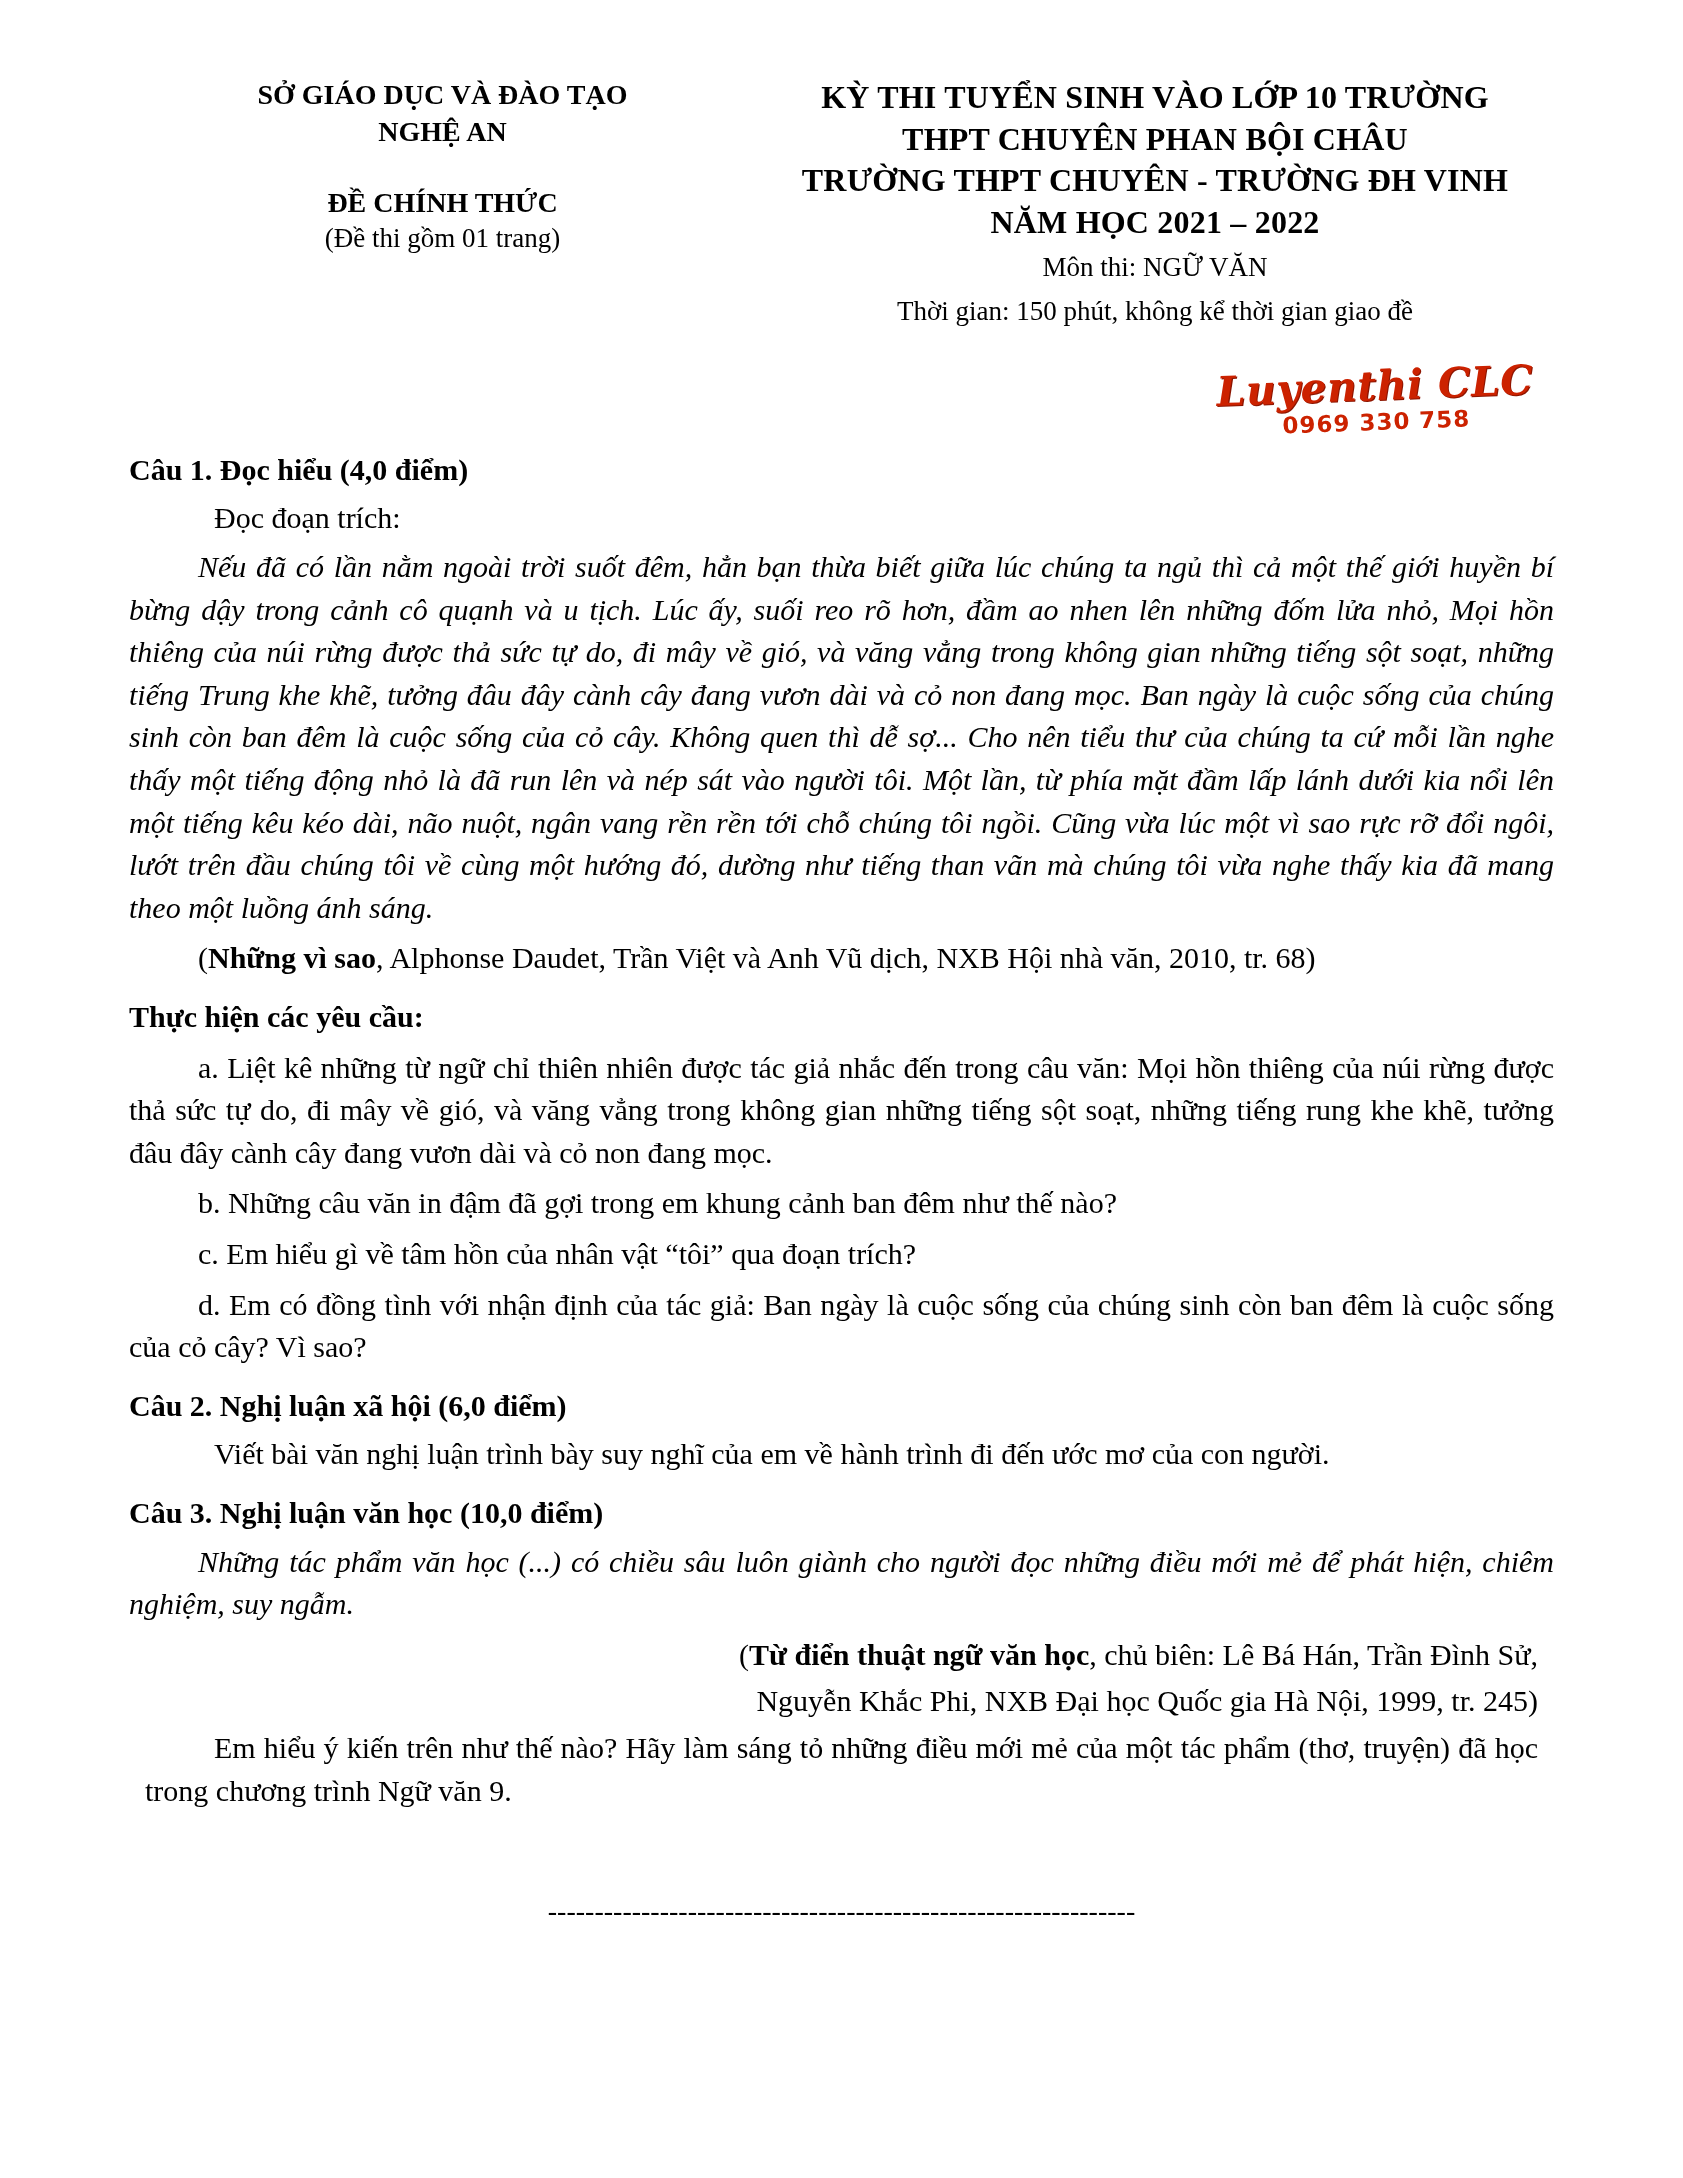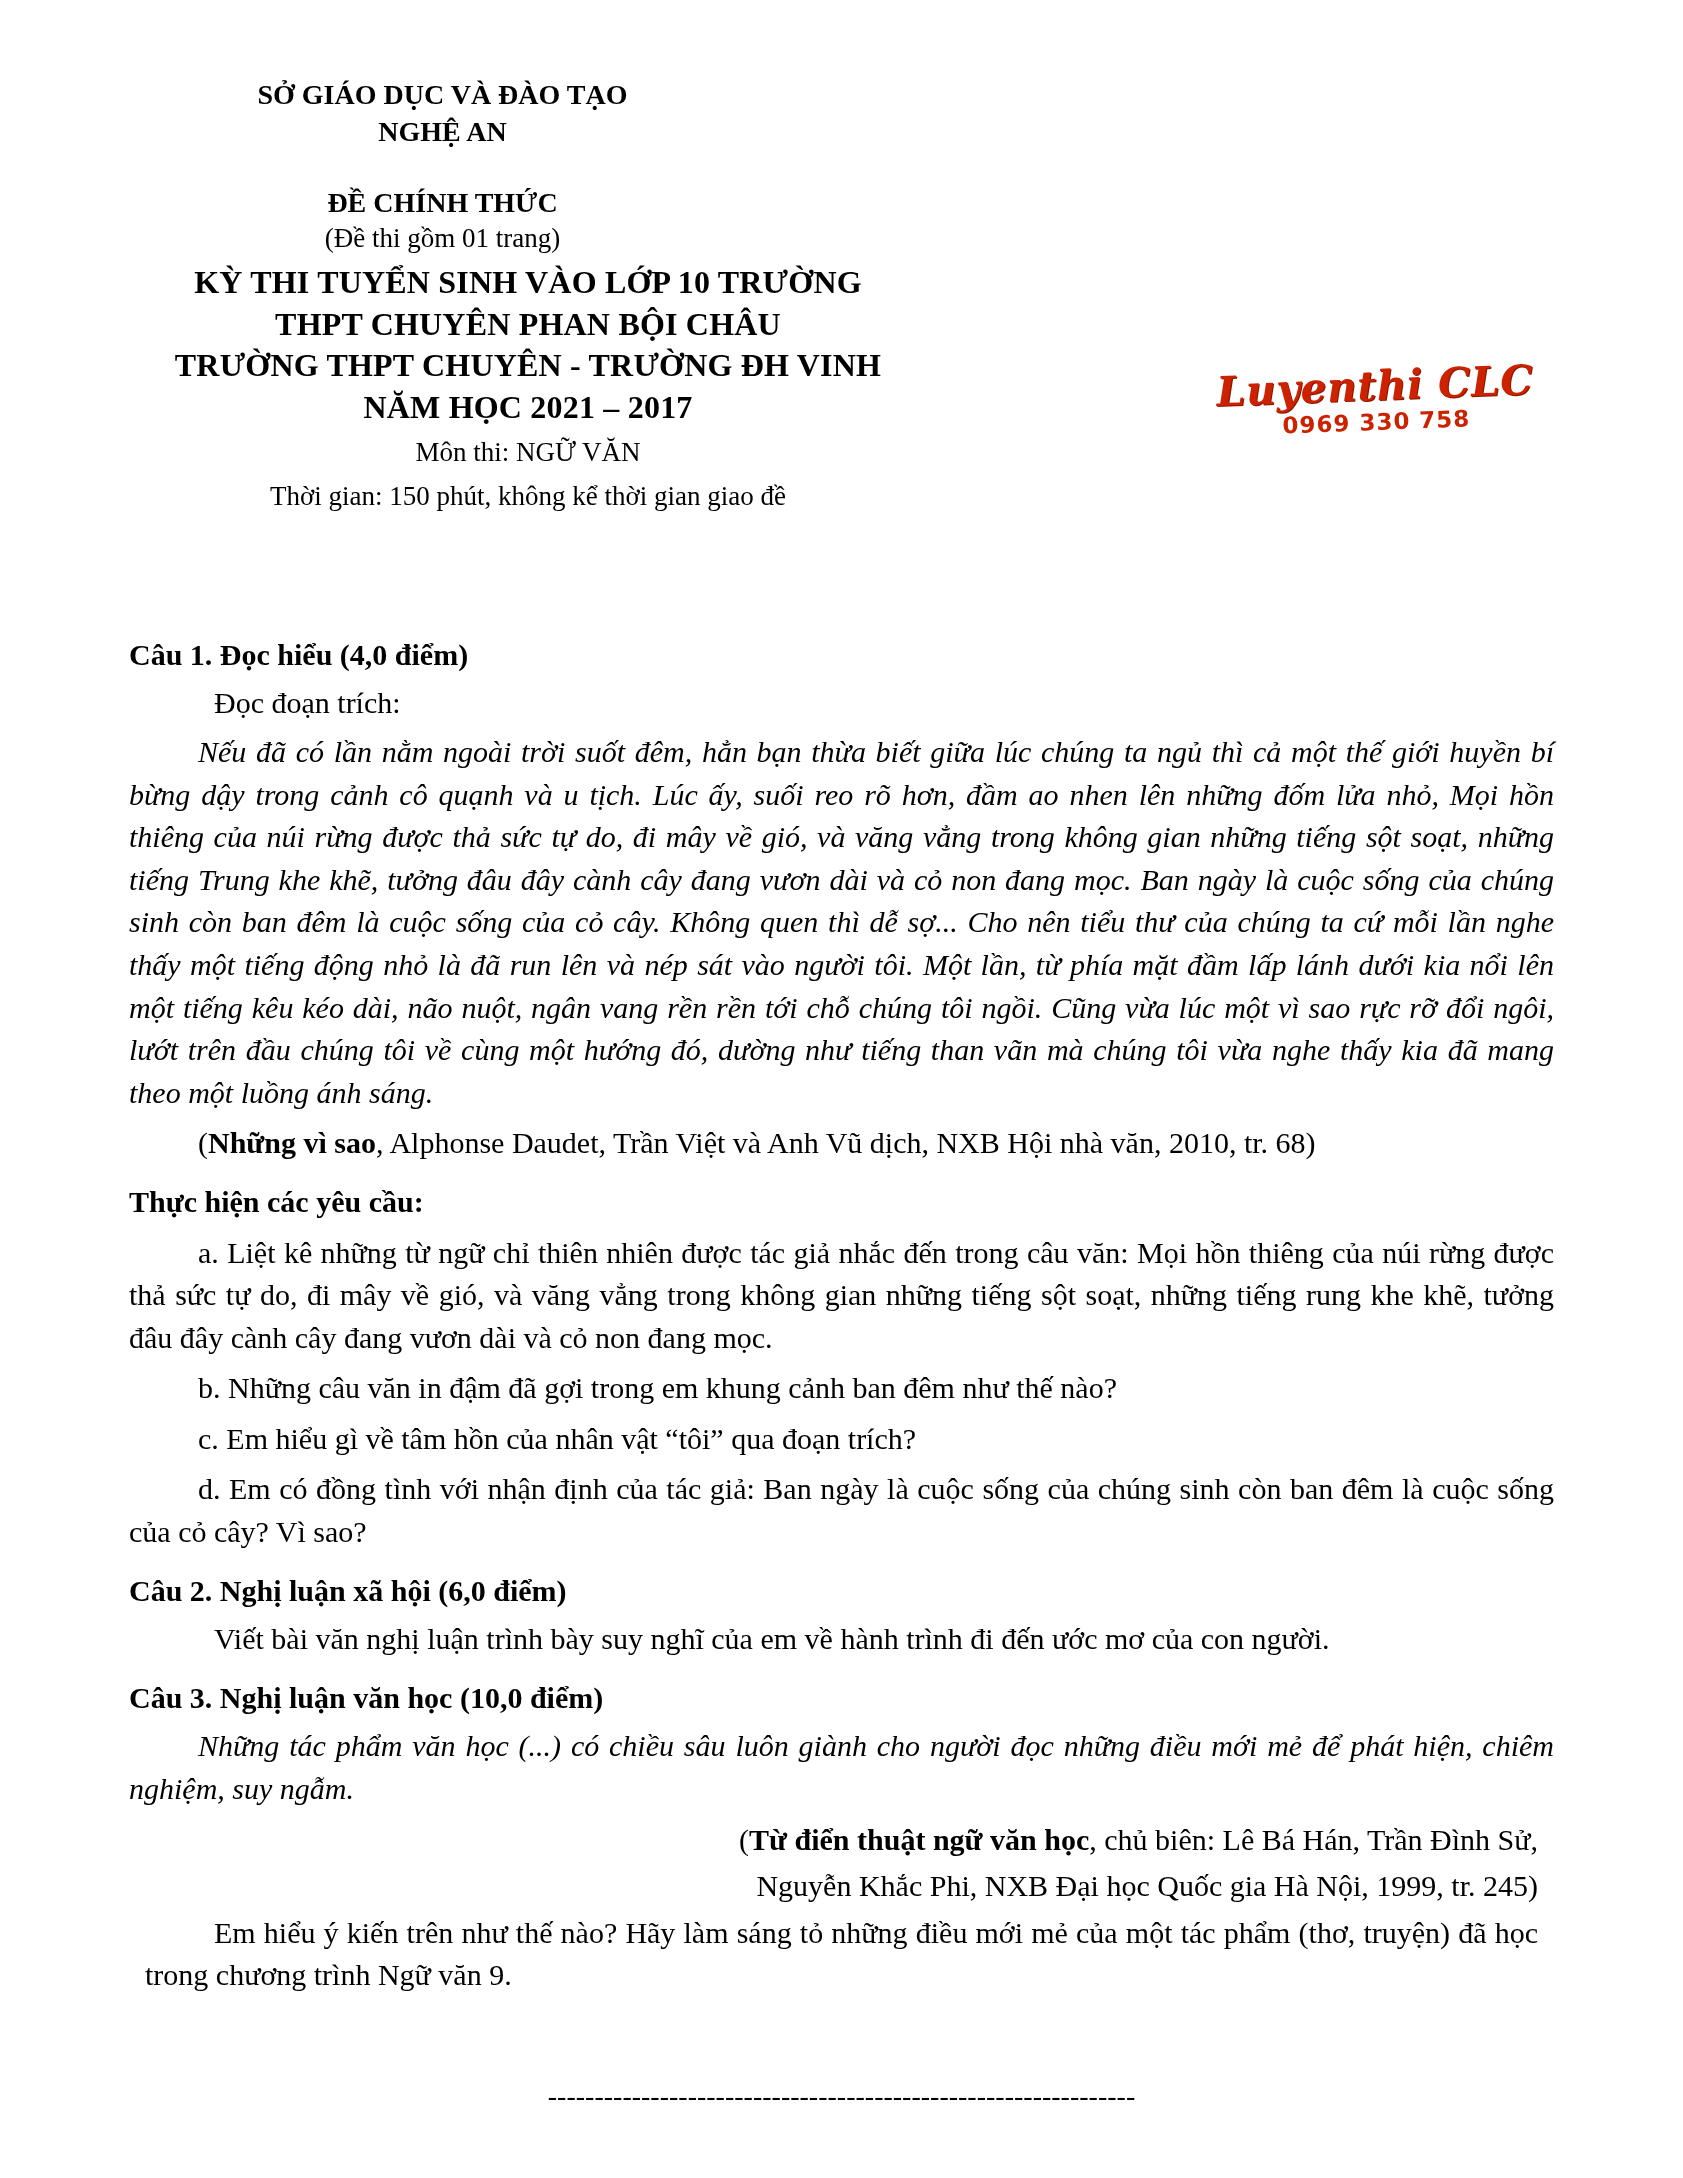--- a/index.html
+++ b/index.html
@@ -17,21 +17,21 @@
     width: 1683px;
     min-height: 2178px;
     box-sizing: border-box;
     padding: 69px 129px 40px 129px;
     position: relative;
   }
 
   
   .header {
     display: flex;
-    flex-direction: column;
+    flex-direction: row;
     align-items: flex-start;
     width: 100%;
   }
   .header-left {
     width: 44%;
     text-align: center;
     padding-top: 8px;
   }
   .header-right {
     width: 56%;
@@ -150,21 +150,21 @@
       <div class="hdr-left-title">SỞ GIÁO DỤC VÀ ĐÀO TẠO</div>
       <div class="hdr-left-title">NGHỆ AN</div>
       <div class="hdr-left-official">ĐỀ CHÍNH THỨC</div>
       <div class="hdr-left-pages">(Đề thi gồm 01 trang)</div>
     </div>
 
     <div class="header-right">
       <div class="hdr-bold">KỲ THI TUYỂN SINH VÀO LỚP 10 TRƯỜNG</div>
       <div class="hdr-bold">THPT CHUYÊN PHAN BỘI CHÂU</div>
       <div class="hdr-bold">TRƯỜNG THPT CHUYÊN - TRƯỜNG ĐH VINH</div>
-      <div class="hdr-bold">NĂM HỌC 2021 – 2017</div>
+      <div class="hdr-bold">NĂM HỌC 2021 – 2022</div>
       <div class="hdr-sub">Môn thi: NGỮ VĂN</div>
       <div class="hdr-sub">Thời gian: 150 phút, không kể thời gian giao đề</div>
     </div>
   </div>
 
   <div class="logo-block">
     <div class="logo-main">Luyenthi CLC</div>
     <div class="logo-phone">0969 330 758</div>
   </div>
 

